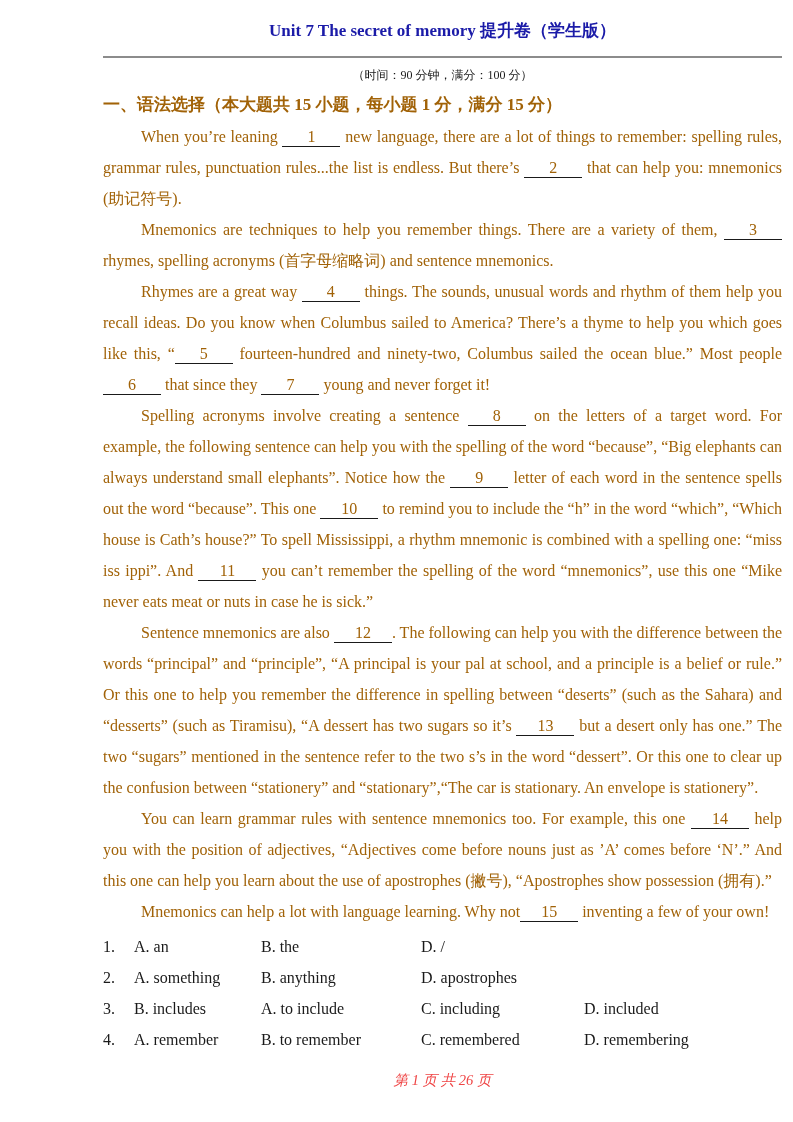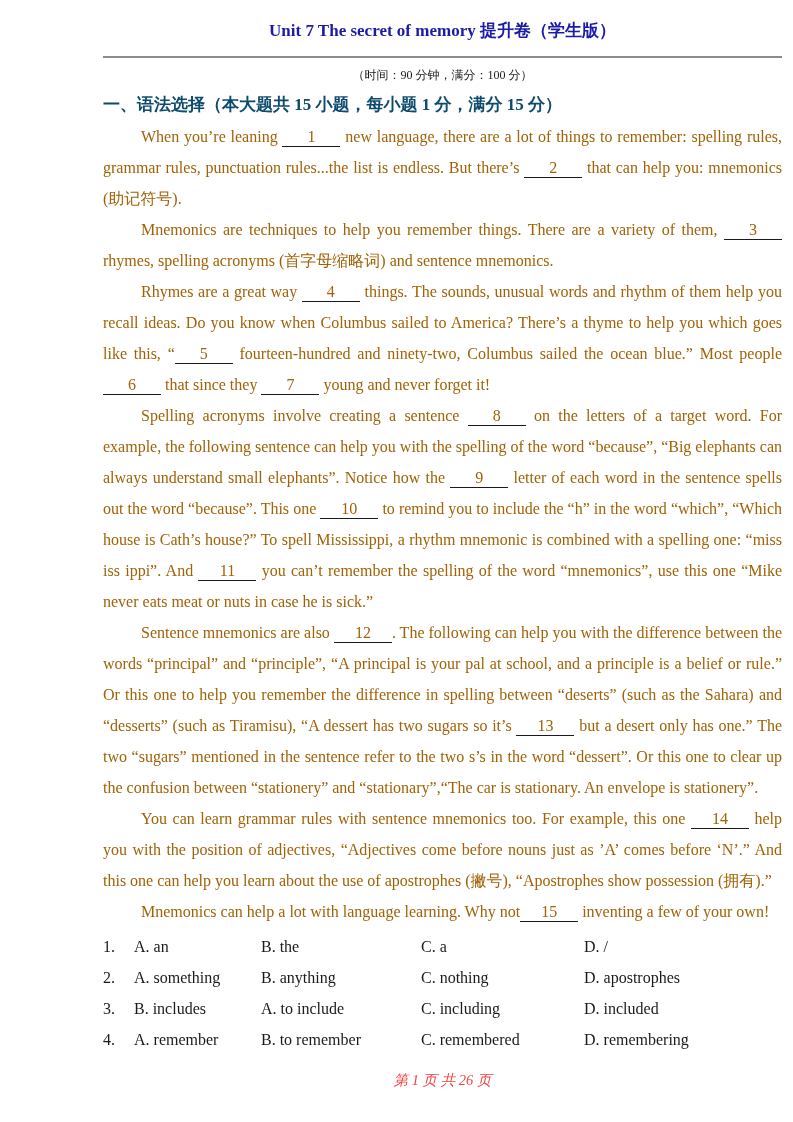--- a/index.html
+++ b/index.html
@@ -41,21 +41,21 @@
     text-align: center;
     font-size: 12px;
     line-height: 20px;
     color: #1a1a1a;
   }
   .section-heading {
     margin-top: 10px;
     font-size: 17px;
     line-height: 20px;
     font-weight: bold;
-    color: #0c4a6e;
+    color: #a16207;
   }
   .passage {
     margin-top: 6px;
   }
   .passage p {
     margin: 0;
     font-size: 16px;
     line-height: 31px;
     text-align: justify;
     text-indent: 38px;
@@ -116,28 +116,26 @@
     <p>Sentence mnemonics are also <span class="blank">12</span>. The following can help you with the difference between the words “principal” and “principle”, “A principal is your pal at school, and a principle is a belief or rule.” Or this one to help you remember the difference in spelling between “deserts” (such as the Sahara) and “desserts” (such as Tiramisu), “A dessert has two sugars so it’s <span class="blank">13</span> but a desert only has one.” The two “sugars” mentioned in the sentence refer to the two s’s in the word “dessert”. Or this one to clear up the confusion between “stationery” and “stationary”,“The car is stationary. An envelope is stationery”.</p>
     <p>You can learn grammar rules with sentence mnemonics too. For example, this one <span class="blank">14</span> help you with the position of adjectives, “Adjectives come before nouns just as ’A’ comes before ‘N’.” And this one can help you learn about the use of apostrophes (撇号), “Apostrophes show possession (拥有).”</p>
     <p>Mnemonics can help a lot with language learning. Why not<span class="blank">15</span> inventing a few of your own!</p>
   </div>
 
   <div class="choices">
     <div class="choice-row">
       <span>1.</span>
       <span>A. an</span>
       <span>B. the</span>
-      <span>C. a</span>
       <span>D. /</span>
     </div>
     <div class="choice-row">
       <span>2.</span>
       <span>A. something</span>
       <span>B. anything</span>
-      <span>C. nothing</span>
       <span>D. apostrophes</span>
     </div>
     <div class="choice-row">
       <span>3.</span>
       <span>B. includes</span>
       <span>A. to include</span>
       <span>C. including</span>
       <span>D. included</span>
     </div>
     <div class="choice-row">

